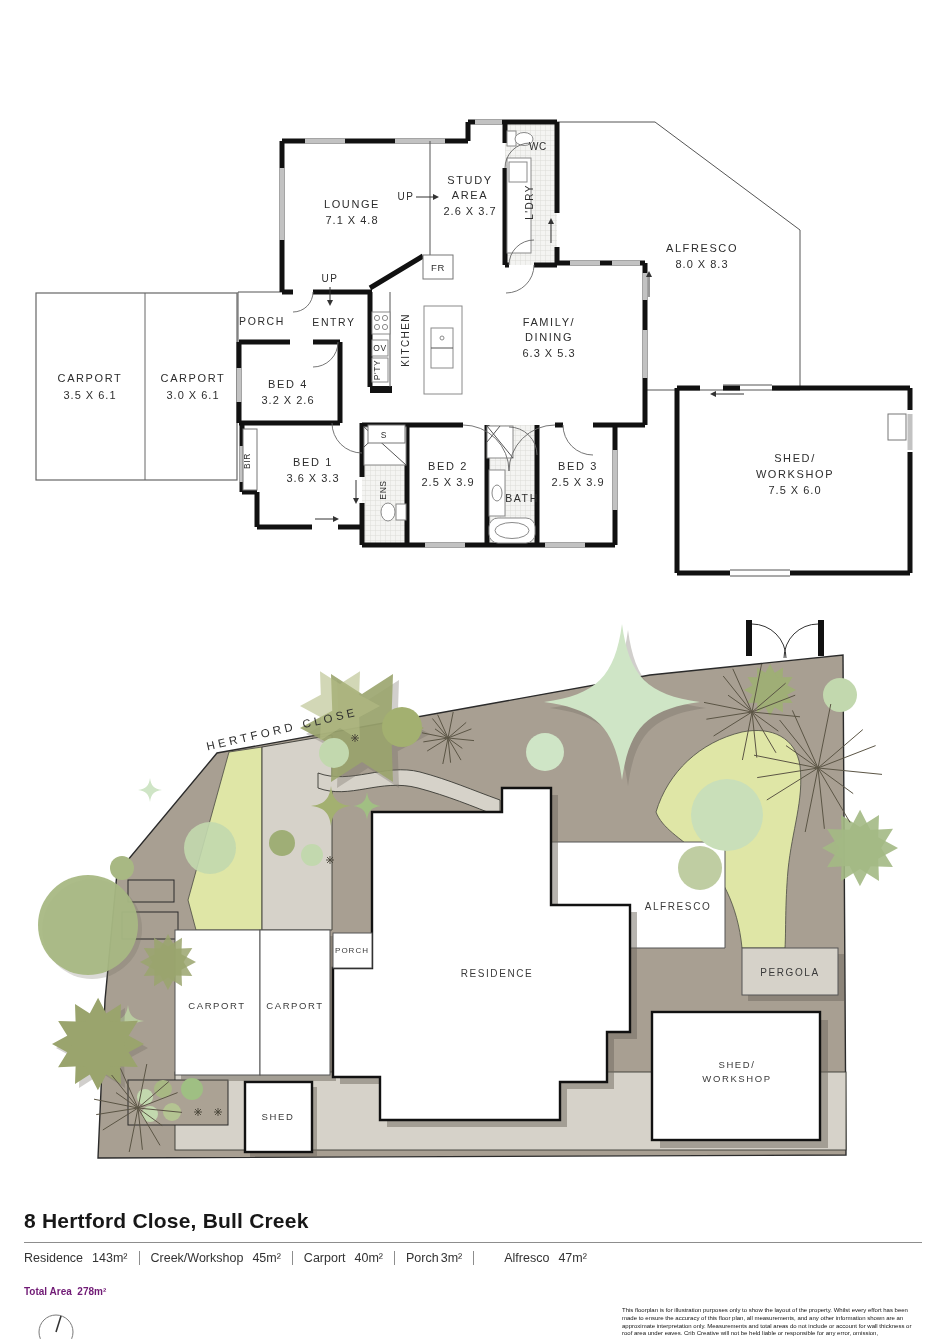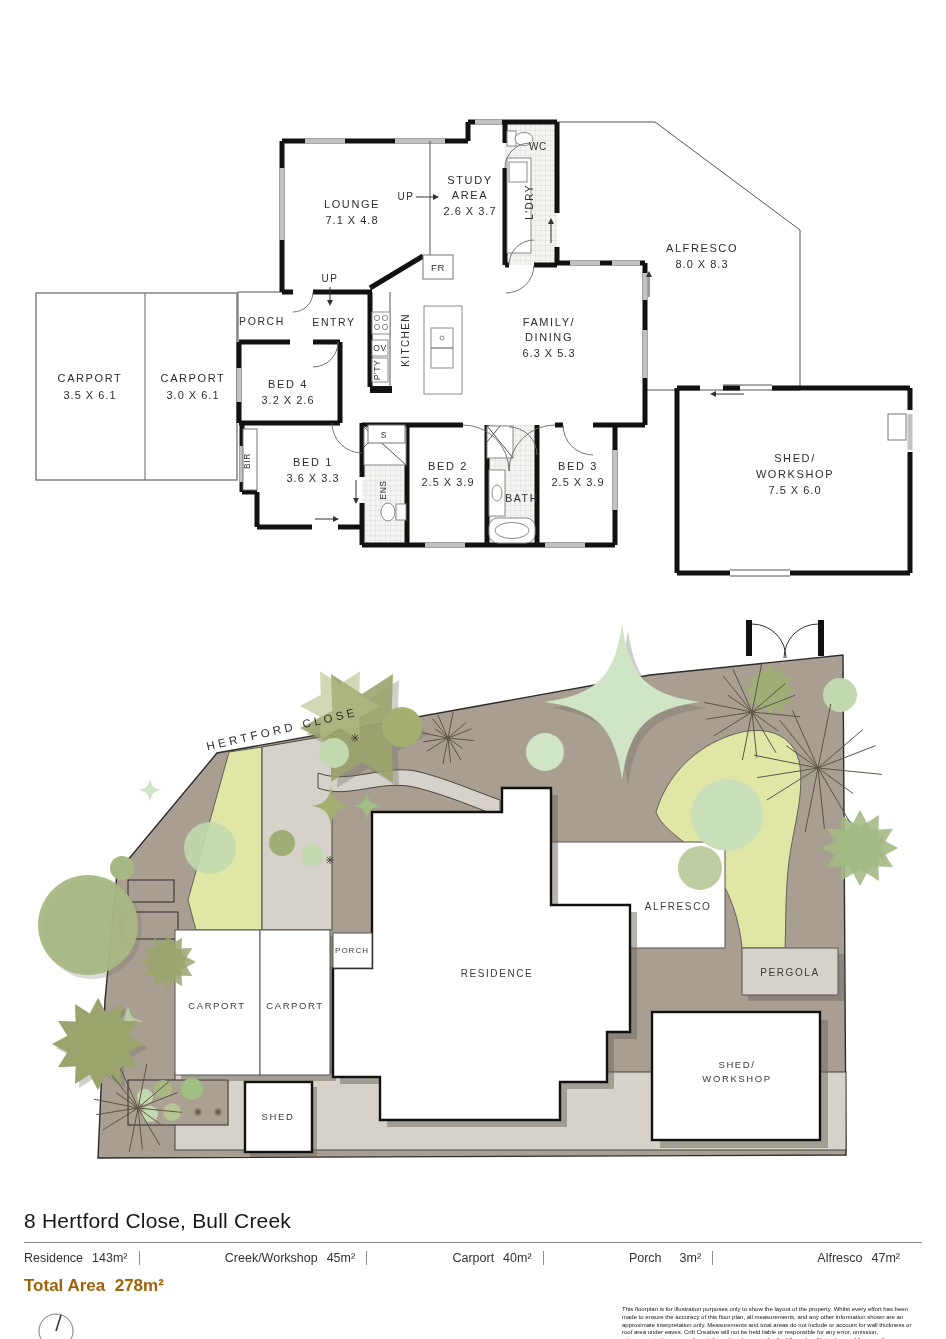--- a/index.html
+++ b/index.html
@@ -27,27 +27,27 @@
   .bldg{fill:#fff;stroke:#111;stroke-width:2.4;}
   .bldg-thin{fill:#fff;stroke:#555;stroke-width:1;}
   .shadow{fill:#6f6a60;opacity:0.5;stroke:none;}
   .tshadow{fill:#6f6a60;opacity:0.32;stroke:none;}
   .slbl{font-size:10px;letter-spacing:1.6px;fill:#3a3a3a;text-anchor:middle;}
   .slbl-sm{font-size:8px;letter-spacing:1px;fill:#3a3a3a;text-anchor:middle;}
   .street{font-size:11.5px;letter-spacing:3.5px;fill:#2d2d2d;text-anchor:middle;}
   .twig{stroke:#5b5545;stroke-width:1;fill:none;vector-effect:non-scaling-stroke;}
   
   .footer{padding:0 24px;position:relative;}
-  .title{font-size:21px;font-weight:normal;color:#171717;letter-spacing:0.2px;margin:0;padding-top:44px;}
+  .title{font-size:21px;font-weight:bold;color:#171717;letter-spacing:0.2px;margin:0;padding-top:44px;}
   .rule{border:none;border-top:1px solid #8d8d8d;margin:9px 0 0 0;}
-  .areas{display:flex;align-items:baseline;font-size:12.5px;color:#333;padding:8px 0 2px 0;justify-content:space-between;}
+  .areas{display:flex;align-items:baseline;font-size:12.5px;color:#333;padding:8px 0 2px 0;}
   .area-item{border-right:1px solid #8d8d8d;padding-right:11px;margin-right:11px;white-space:nowrap;}
   .area-item:last-child{border-right:none;margin-left:19px;}
   .area-val{margin-left:9px;}
-  .total{font-size:17px;font-weight:bold;color:#a16207;margin-top:9px;}
+  .total{font-size:10px;font-weight:bold;color:#701a75;margin-top:19px;}
   .bottomrow{display:flex;justify-content:space-between;align-items:flex-start;margin-top:10px;}
   .compass{margin-left:10px;}
   .disclaimer{width:300px;font-size:6px;line-height:1.3;color:#141414;}
   .disclaimer .site{margin-top:1px;}
 </style>
 </head>
 <body>
 
 <div class="page">
 
@@ -365,21 +365,21 @@
     <span class="area-item">
       <span>Residence</span><span class="area-val">143m²</span>
     </span>
     <span class="area-item">
       <span>Creek/Workshop</span><span class="area-val">45m²</span>
     </span>
     <span class="area-item">
       <span>Carport</span><span class="area-val">40m²</span>
     </span>
     <span class="area-item">
-      <span>Porch</span><span class="area-val" style="margin-left:18px">3m²</span>
+      <span>Porch</span><span class="area-val" style="margin-left:2px">3m²</span>
     </span>
     <span class="area-item">
       <span>Alfresco</span><span class="area-val">47m²</span>
     </span>
   </div>
   <div class="total">
     <span>Total Area</span>&nbsp;&nbsp;<span>278m²</span>
   </div>
   <div class="bottomrow">
     <svg class="compass" width="44" height="46" viewBox="0 0 44 46">

